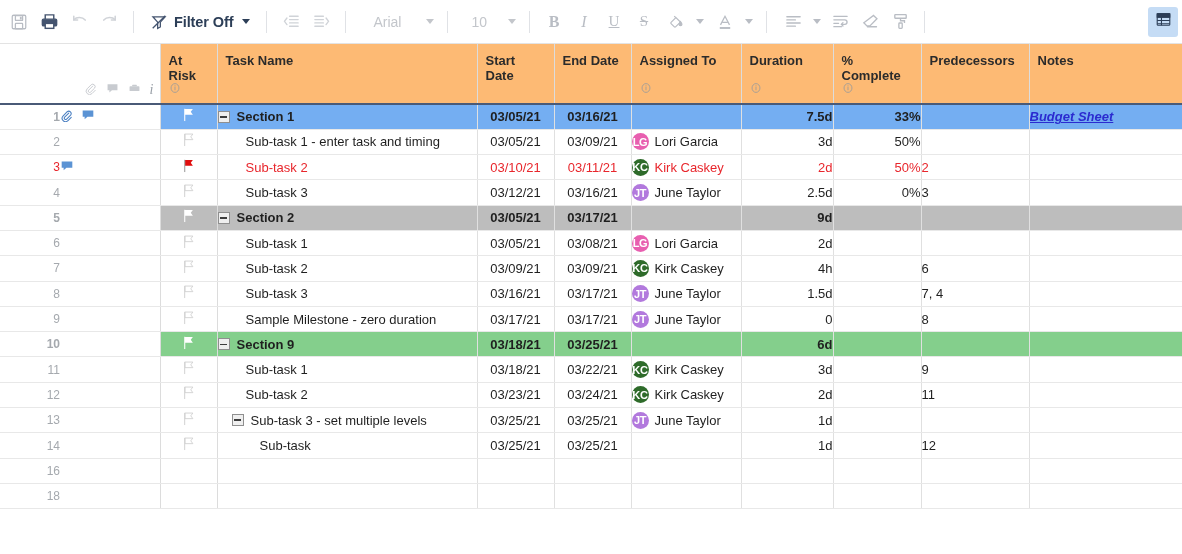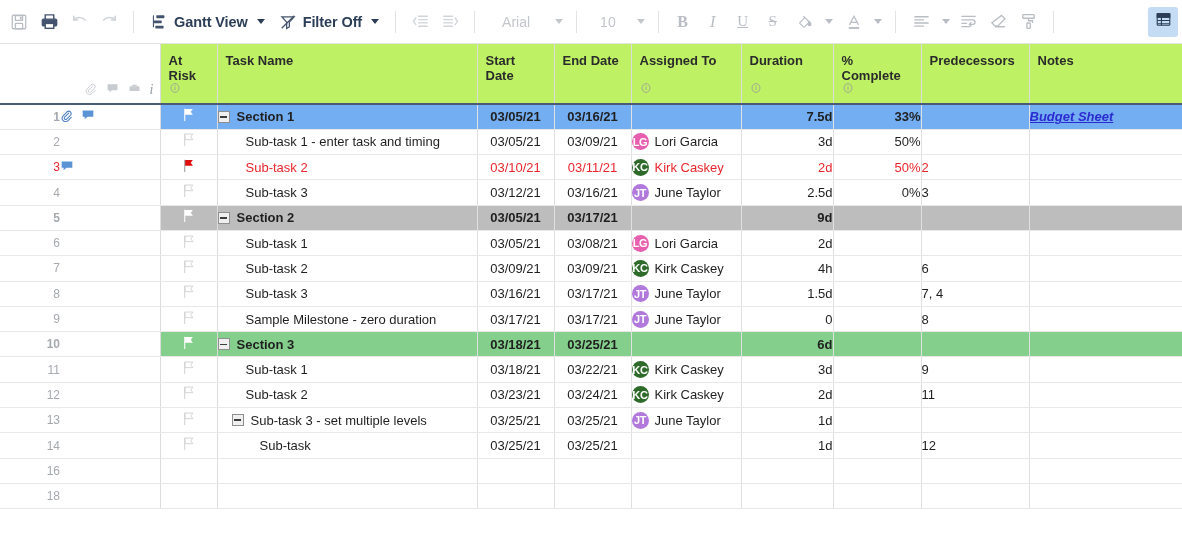--- a/index.html
+++ b/index.html
@@ -96,21 +96,21 @@
     border-collapse: collapse;
     table-layout: fixed;
     width: 1182px;
     font-size: 13px;
     color: #1f1f1f;
   }
   table.grid td, table.grid th { padding: 0; }
 
   
   thead th {
-    background: #bef264;
+    background: #fdba74;
     border-right: 1px solid #dcdcdc;
     border-bottom: 2px solid #4a5a77;
     vertical-align: top;
     font-weight: bold;
     color: #2b2b2b;
     font-size: 13px;
     height: 60px;
     position: relative;
     text-align: left;
   }
@@ -274,32 +274,20 @@
 
   <div class="tb-btn disabled" title="Redo">
     <svg width="19" height="19" viewBox="0 0 20 20" fill="none" stroke="currentColor" stroke-width="1.6" stroke-linecap="round">
       <path d="M16 8.2c-3-3.2-9-3.2-12 0.3"></path>
       <path d="M16 4.4V8.4h-4"></path>
     </svg>
   </div>
 
   <div class="divider"></div>
 
-  <div class="tb-labeled">
-    <span>
-      <svg width="18" height="18" viewBox="0 0 20 20" fill="#44546f">
-        <rect x="7" y="2.6" width="9" height="3.1" rx="0.6"></rect>
-        <rect x="4" y="8.4" width="9" height="3.1" rx="0.6"></rect>
-        <rect x="6" y="14.2" width="9" height="3.1" rx="0.6"></rect>
-        <rect x="3.2" y="2.6" width="1.2" height="13.2"></rect>
-      </svg>
-    </span>
-    <span class="lbl">Gantt View</span>
-    <span class="caret"></span>
-  </div>
 
   <div class="tb-labeled">
     <span>
       <svg width="18" height="18" viewBox="0 0 20 20" fill="none" stroke="#44546f" stroke-width="1.4">
         <path d="M3.2 4.2h13.6l-5.3 6v5.3l-3 1.6V10.2z"></path>
         <path d="M3 17L17 3" stroke-width="1.4"></path>
       </svg>
     </span>
     <span class="lbl">Filter Off</span>
     <span class="caret"></span>
@@ -786,21 +774,21 @@
           </td>
           <td class="c-risk"><svg width="13" height="14" viewBox="0 0 14 16">
               <path d="M3 1.2h9l-2.4 3.2L12 7.6H3z" fill="#ffffff"></path>
               <rect x="2.1" y="0.9" width="1.2" height="14" fill="#ffffff"></rect>
             </svg></td>
           <td class="c-task">
             <div class="taskcell">
               <span class="collapse-box">
                 <i></i>
               </span>
-              <span>Section 3</span>
+              <span>Section 9</span>
             </div>
           </td>
           <td class="c-date">03/18/21</td>
           <td class="c-date">03/25/21</td>
           <td class="c-assign"></td>
           <td class="c-dur">6d</td>
           <td class="c-pct"></td>
           <td class="c-pred"></td>
           <td class="c-notes" style="border-right: none;"></td>
         </tr>

